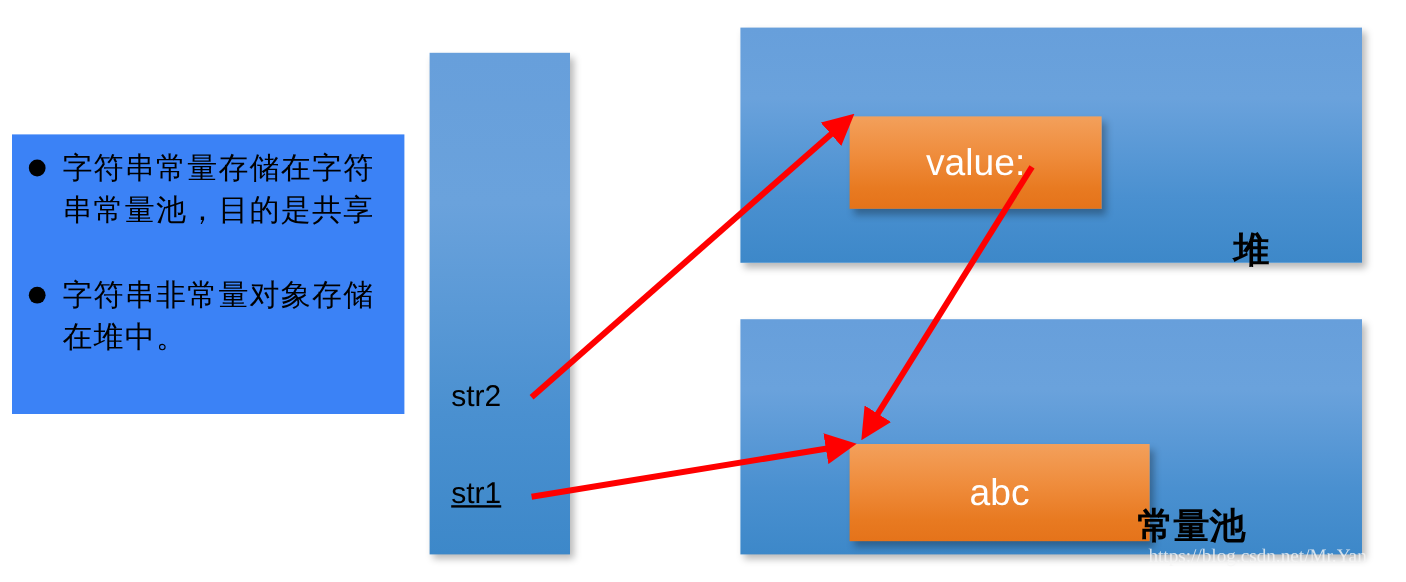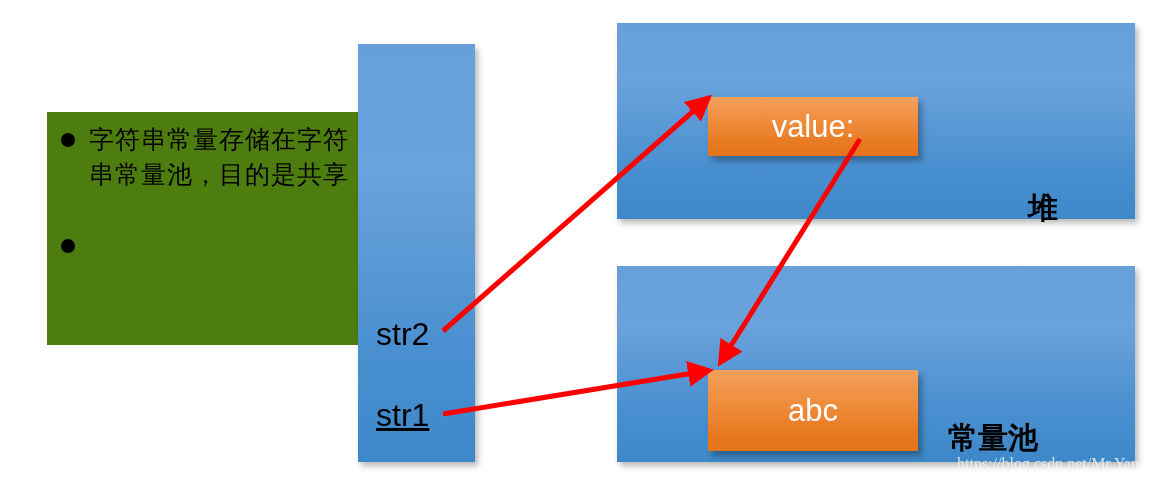--- a/index.html
+++ b/index.html
@@ -18,24 +18,23 @@
     overflow: hidden;
   }
 
   
   .note-box {
     position: absolute;
     left: 10px;
     top: 112px;
     width: 327px;
     height: 233px;
-    background: #4d7c0f;
+    background: #3b82f6;
     box-sizing: border-box;
     padding: 10px 12px 0 8px;
-    margin-left: 37px;
   }
   .note-list {
     list-style: none;
     margin: 0;
     padding: 0;
   }
   .note-item {
     position: relative;
     padding-left: 34px;
     margin: 0 0 36px 0;
@@ -78,21 +77,21 @@
     left: 617px;
     top: 266px;
     width: 518px;
     height: 196px;
   }
 
   
   .stack-var {
     position: absolute;
     font-family: "Liberation Sans", sans-serif;
-    font-size: 32px;
+    font-size: 25px;
     color: #000000;
     white-space: nowrap;
   }
   .var-str2 { left: 376px; top: 316px; }
   .var-str1 { left: 376px; top: 397px; text-decoration: underline; }
 
   
   .orange-box {
     position: absolute;
     background: linear-gradient(180deg, #f3a05b 0%, #ef8c3c 42%, #e87a21 78%, #e5731a 100%);
@@ -103,26 +102,26 @@
   }
   .orange-box .obj-text {
     font-family: "Liberation Sans", sans-serif;
     font-size: 31px;
     color: #ffffff;
   }
   .value-box {
     left: 708px;
     top: 97px;
     width: 210px;
-    height: 59px;
+    height: 77px;
   }
   .abc-box {
     left: 708px;
     top: 370px;
-    width: 210px;
+    width: 250px;
     height: 81px;
   }
 
   
   .region-label {
     position: absolute;
     font-family: "DejaVu Sans", "Liberation Sans", sans-serif;
     font-size: 30px;
     font-weight: bold;
     color: #000000;
@@ -167,20 +166,21 @@
 <div id="canvas">
 
   <div class="note-box">
     <ul class="note-list">
       <li class="note-item">
         <span class="note-bullet"></span>
         <span>字符串常量存储在字符串常量池，目的是共享</span>
       </li>
       <li class="note-item">
         <span class="note-bullet"></span>
+        <span>字符串非常量对象存储在堆中。</span>
       </li>
     </ul>
   </div>
 
   <div class="blue-panel stack-panel"></div>
   <div class="stack-var var-str2">str2</div>
   <div class="stack-var var-str1">str1</div>
 
   <div class="blue-panel heap-panel"></div>
   <div class="orange-box value-box">

